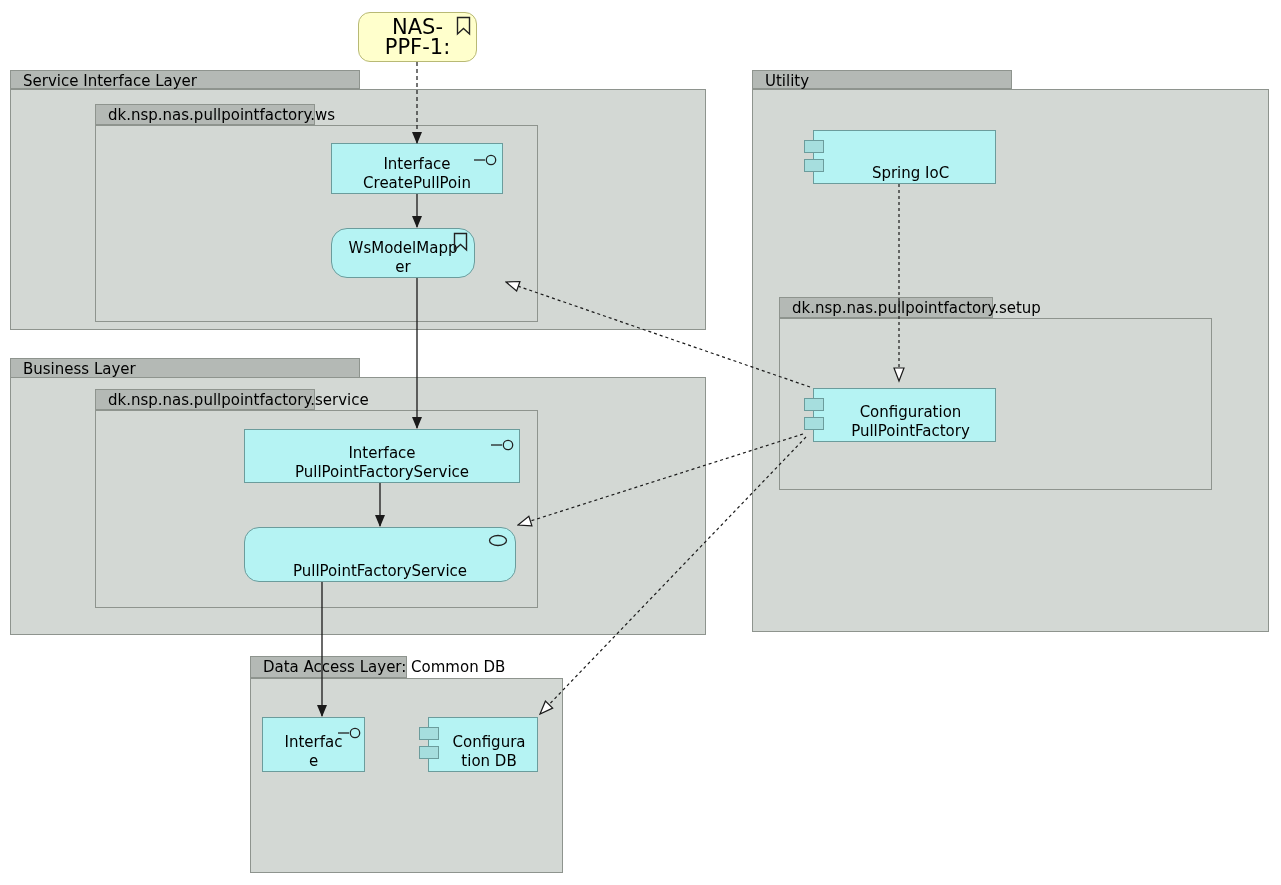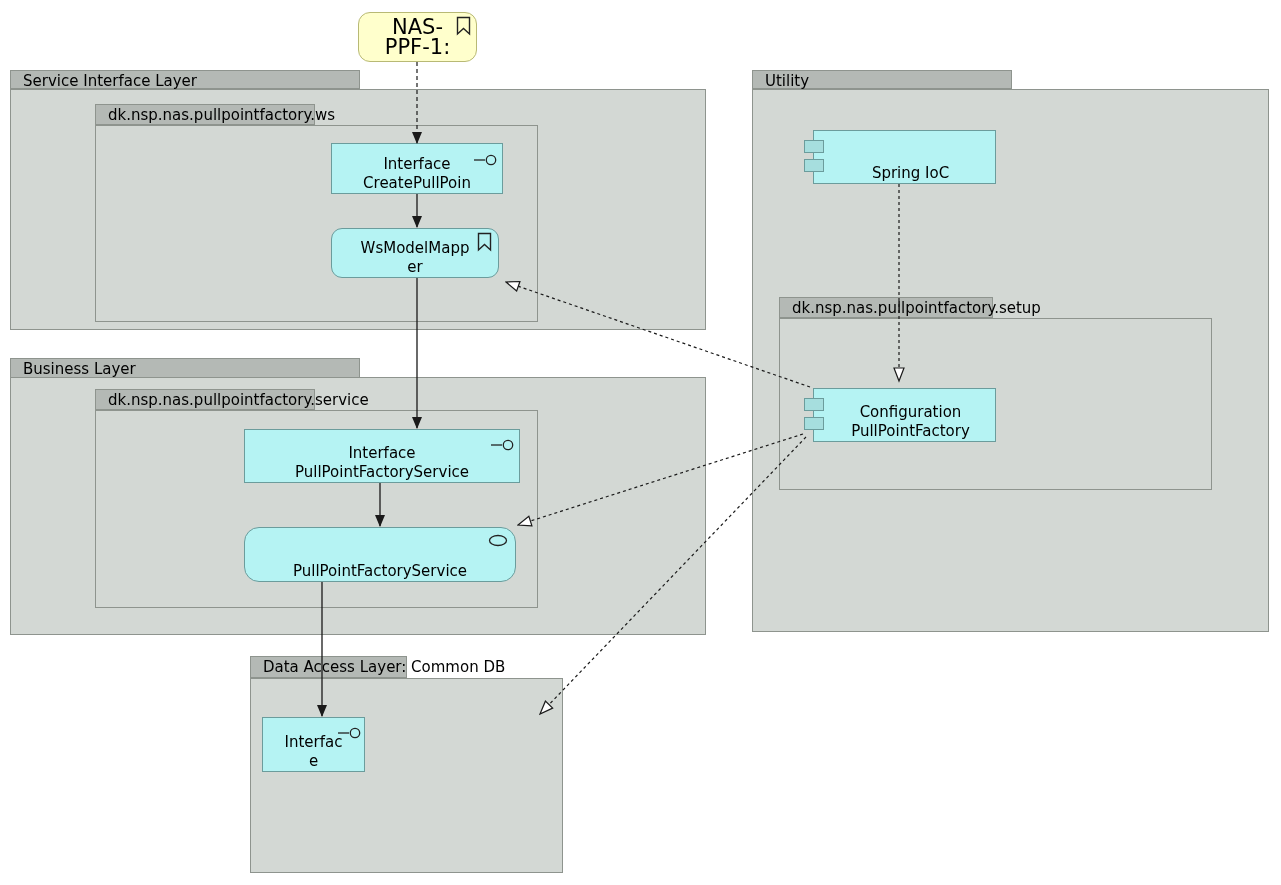--- a/index.html
+++ b/index.html
@@ -74,21 +74,21 @@
 
   <div class="comp" style="left:331px;top:143px;width:172px;height:51px;">
     <span class="comp-label">Interface
 CreatePullPoin</span>
     <svg class="icon" style="right:4px;top:10px;" width="26" height="12">
       <line x1="2" y1="6" x2="13" y2="6" stroke="#222" stroke-width="1.3"></line>
       <circle cx="19" cy="6" r="4.7" fill="none" stroke="#222" stroke-width="1.3"></circle>
     </svg>
   </div>
 
-  <div class="comp rounded" style="left:331px;top:228px;width:168px;height:50px;border-radius:11px;">
+  <div class="comp rounded" style="left:331px;top:228px;width:144px;height:50px;border-radius:16px;">
     <span class="comp-label">WsModelMapp
 er</span>
     <svg class="icon" style="right:6px;top:3px;" width="15" height="20">
       <path d="M1.5,1.5 H13.5 V18 L7.5,12.5 L1.5,18 Z" fill="none" stroke="#222" stroke-width="1.4"></path>
     </svg>
   </div>
 
   <div class="comp" style="left:244px;top:429px;width:276px;height:54px;">
     <span class="comp-label">Interface
 PullPointFactoryService</span>
@@ -120,20 +120,26 @@
 
   <div class="comp" style="left:262px;top:717px;width:103px;height:55px;">
     <span class="comp-label">Interfac
 e</span>
     <svg class="icon" style="right:2px;top:9px;" width="26" height="12">
       <line x1="2" y1="6" x2="13" y2="6" stroke="#222" stroke-width="1.3"></line>
       <circle cx="19" cy="6" r="4.7" fill="none" stroke="#222" stroke-width="1.3"></circle>
     </svg>
   </div>
 
+  <div class="comp has-ports" style="left:428px;top:717px;width:110px;height:55px;">
+    <span class="port p1"></span>
+    <span class="port p2"></span>
+    <span class="comp-label">Configura
+tion DB</span>
+  </div>
 
   <div class="note" style="left:358px;top:12px;width:119px;height:50px;">
     <span class="note-label">NAS-
 PPF-1:</span>
     <svg class="icon" style="right:5px;top:3px;" width="15" height="20">
       <path d="M1.5,1.5 H13.5 V18 L7.5,12.5 L1.5,18 Z" fill="none" stroke="#222" stroke-width="1.4"></path>
     </svg>
   </div>
 
   <svg class="overlay" width="1281" height="885" viewBox="0 0 1281 885">

